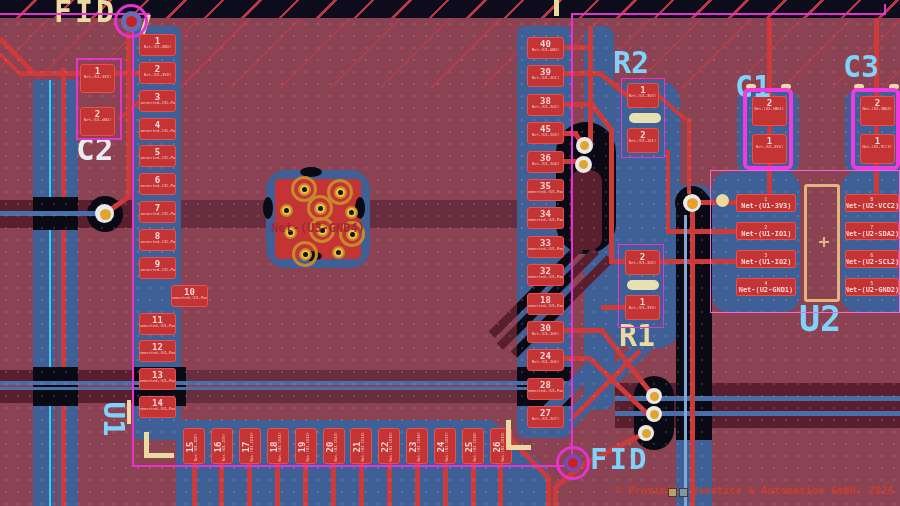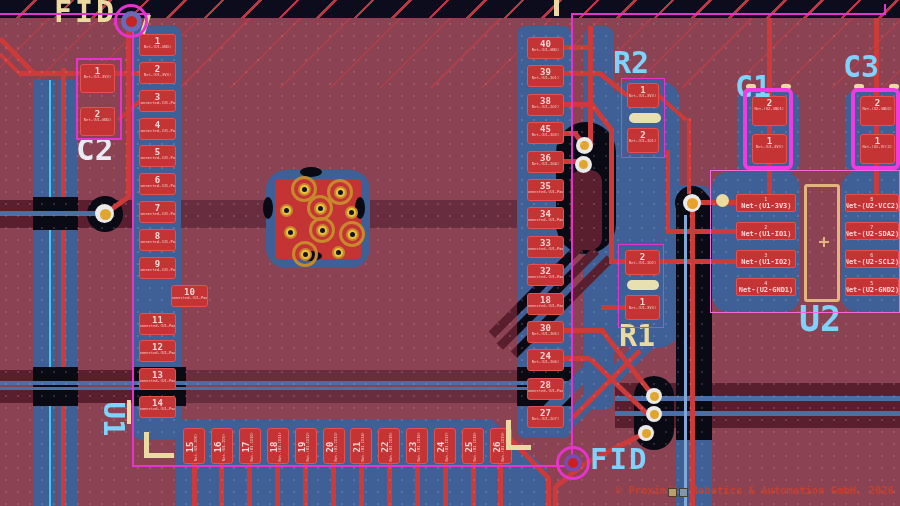--- a/index.html
+++ b/index.html
@@ -41,20 +41,21 @@
 <div id="board">
   <span class="silk ref-fid-top">FID</span>
   <span class="silk ref-fid-bottom silk-orange">FID</span>
   <span class="silk ref-c2">C2</span>
   <span class="silk ref-u1 silk-orange">U1</span>
   <span class="silk ref-r2 silk-orange">R2</span>
   <span class="silk ref-r1">R1</span>
   <span class="silk ref-c1 silk-orange">C1</span>
   <span class="silk ref-c3 silk-orange">C3</span>
   <span class="silk ref-u2 silk-orange">U2</span>
+  <span class="silk t41-net">Net-(U3-GND4)</span>
   <span class="silk copyright">© Proximity Robotics &amp; Automation GmbH, 2026</span>
   <span class="cr-icon" style="left:668px;background:#b8a06a;"></span>
   <span class="cr-icon" style="left:679px;background:#8096aa;"></span>
 <div class="hatchband" style="position: absolute; left: 0px; top: 0px; width: 900px; height: 18px; z-index: 1;"></div>
     <div class="hatchzone" style="position: absolute; left: 0px; top: 18px; width: 900px; height: 70px;"></div>
     <div style="position: absolute; left: 133px; top: 200px; width: 437px; height: 28px; background: rgba(70, 25, 45, 0.5);"></div>
     <div style="position: absolute; left: 133px; top: 370px; width: 437px; height: 13px; background: rgba(70, 25, 45, 0.5);"></div>
     <div style="position: absolute; left: 133px; top: 388px; width: 437px; height: 15px; background: rgba(70, 25, 45, 0.5);"></div>
     <div style="position: absolute; left: 33px; top: 80px; width: 22px; height: 426px; background: rgb(62, 96, 150);"></div>
     <div style="position: absolute; left: 58px; top: 80px; width: 20px; height: 426px; background: rgb(62, 96, 150);"></div>

